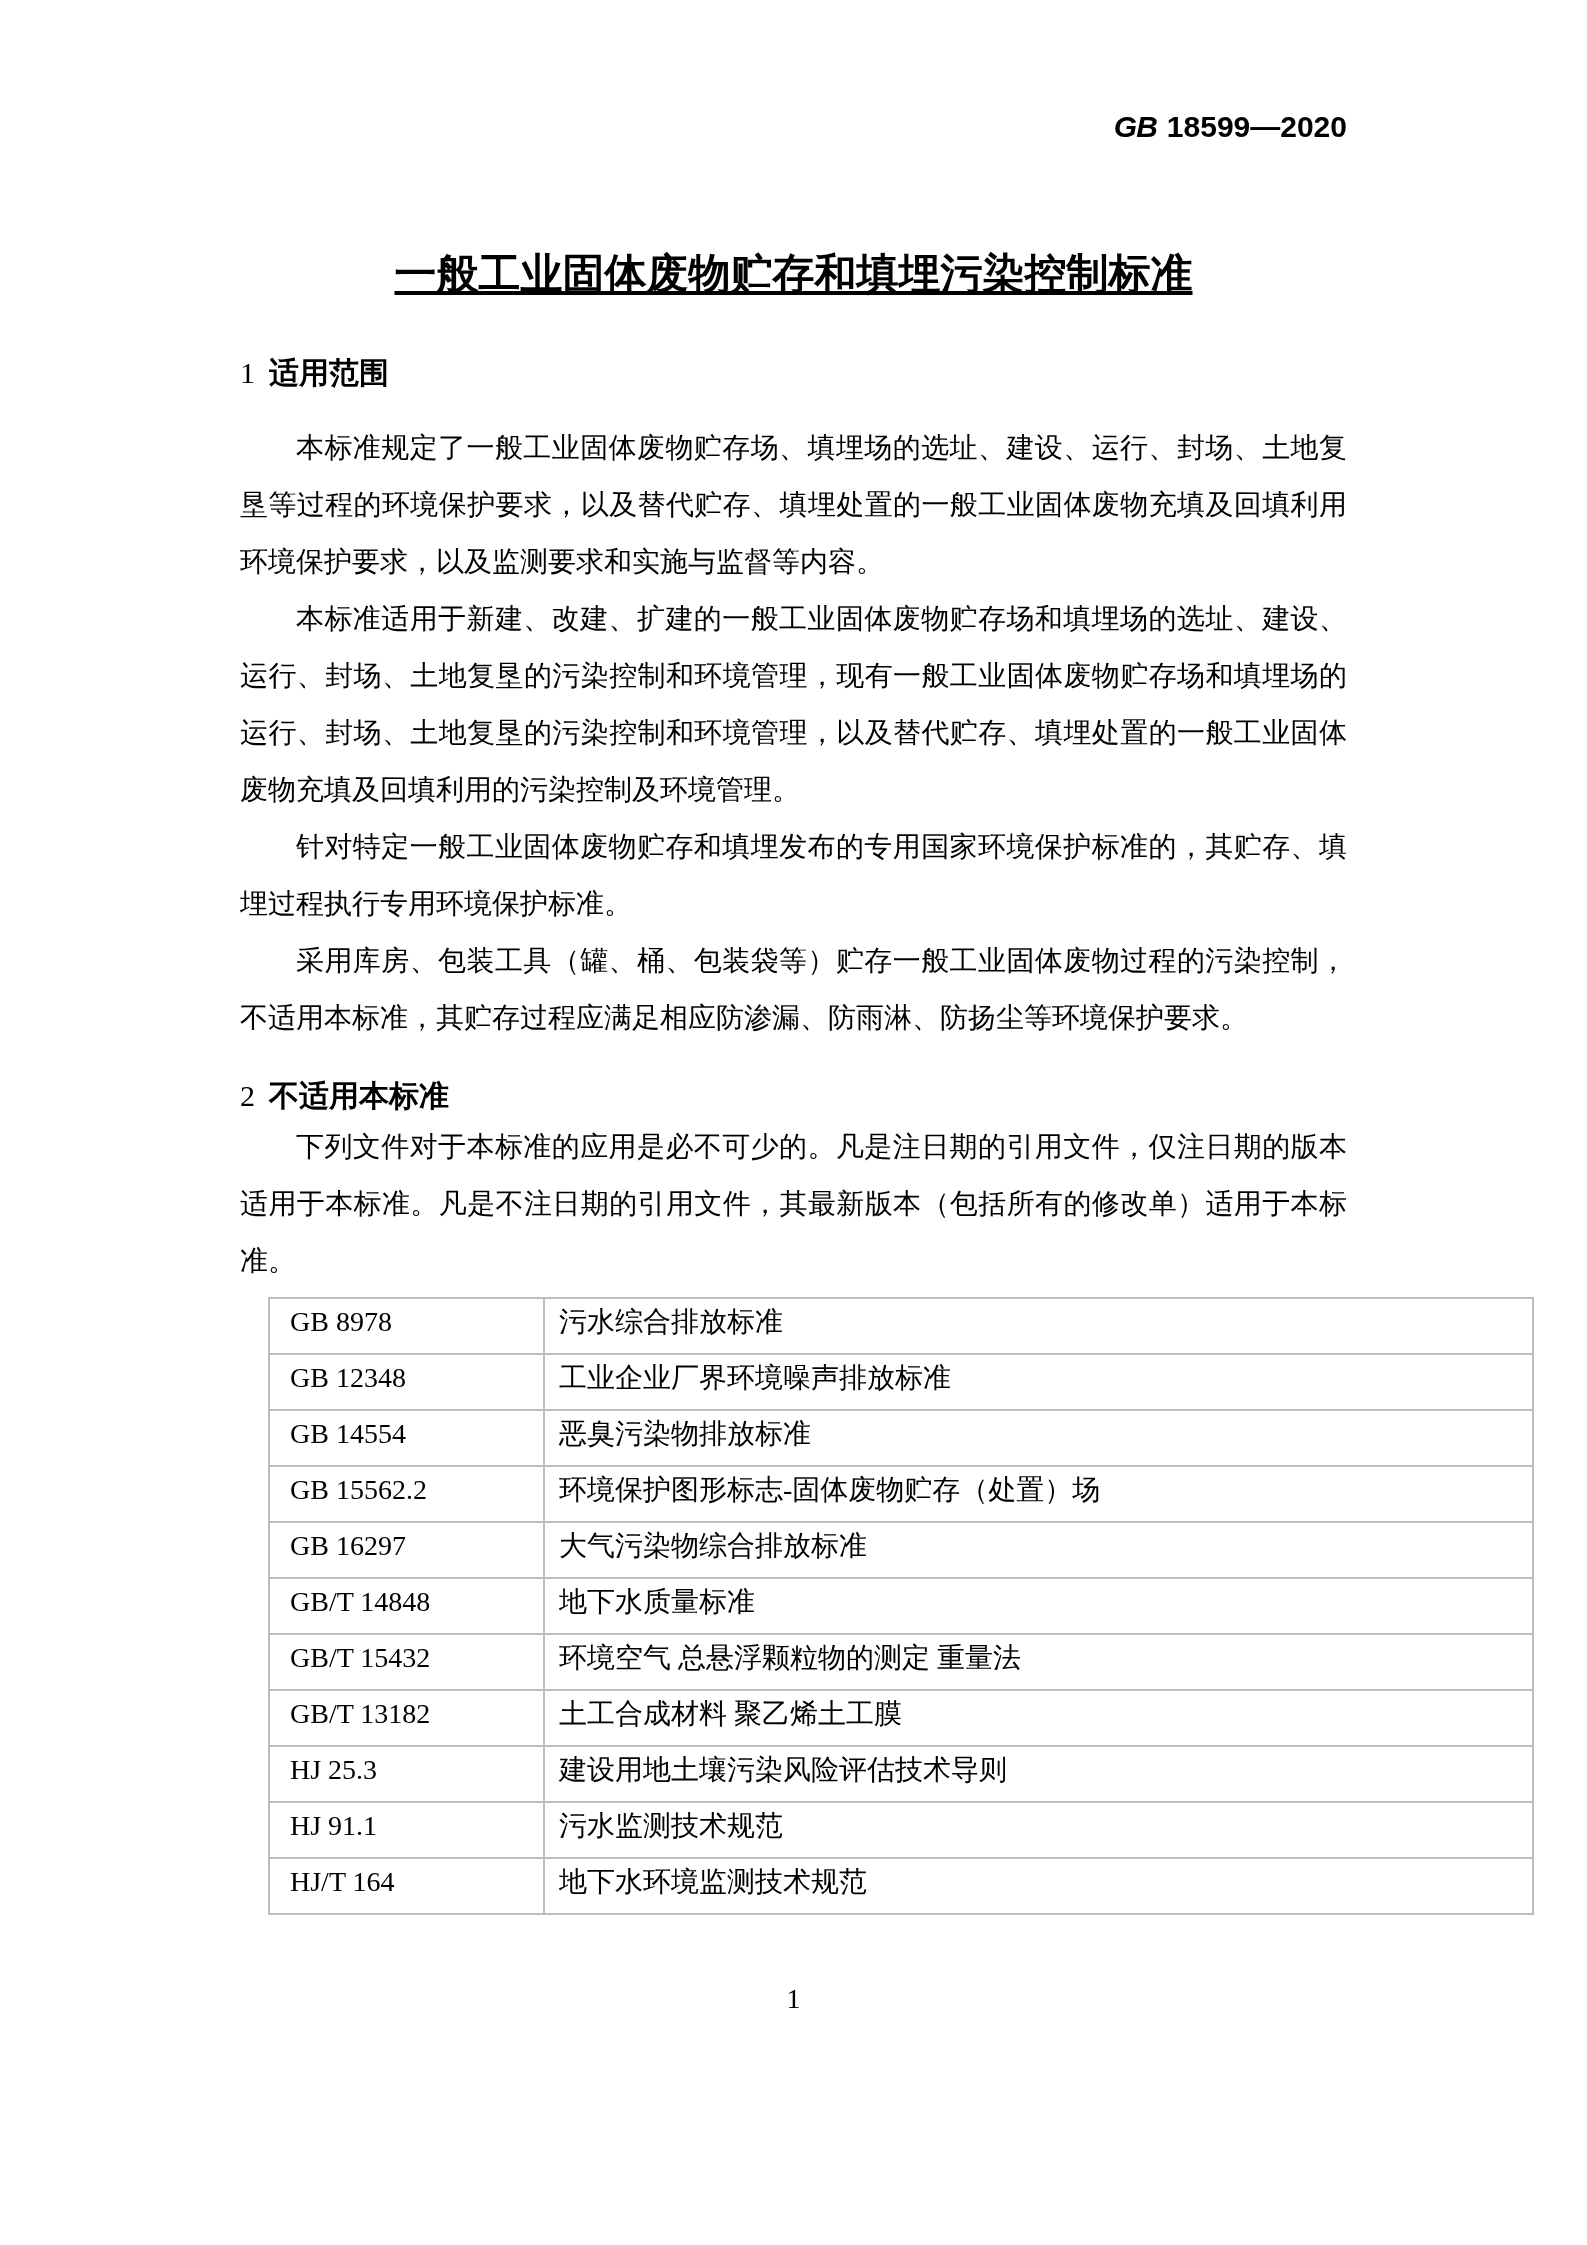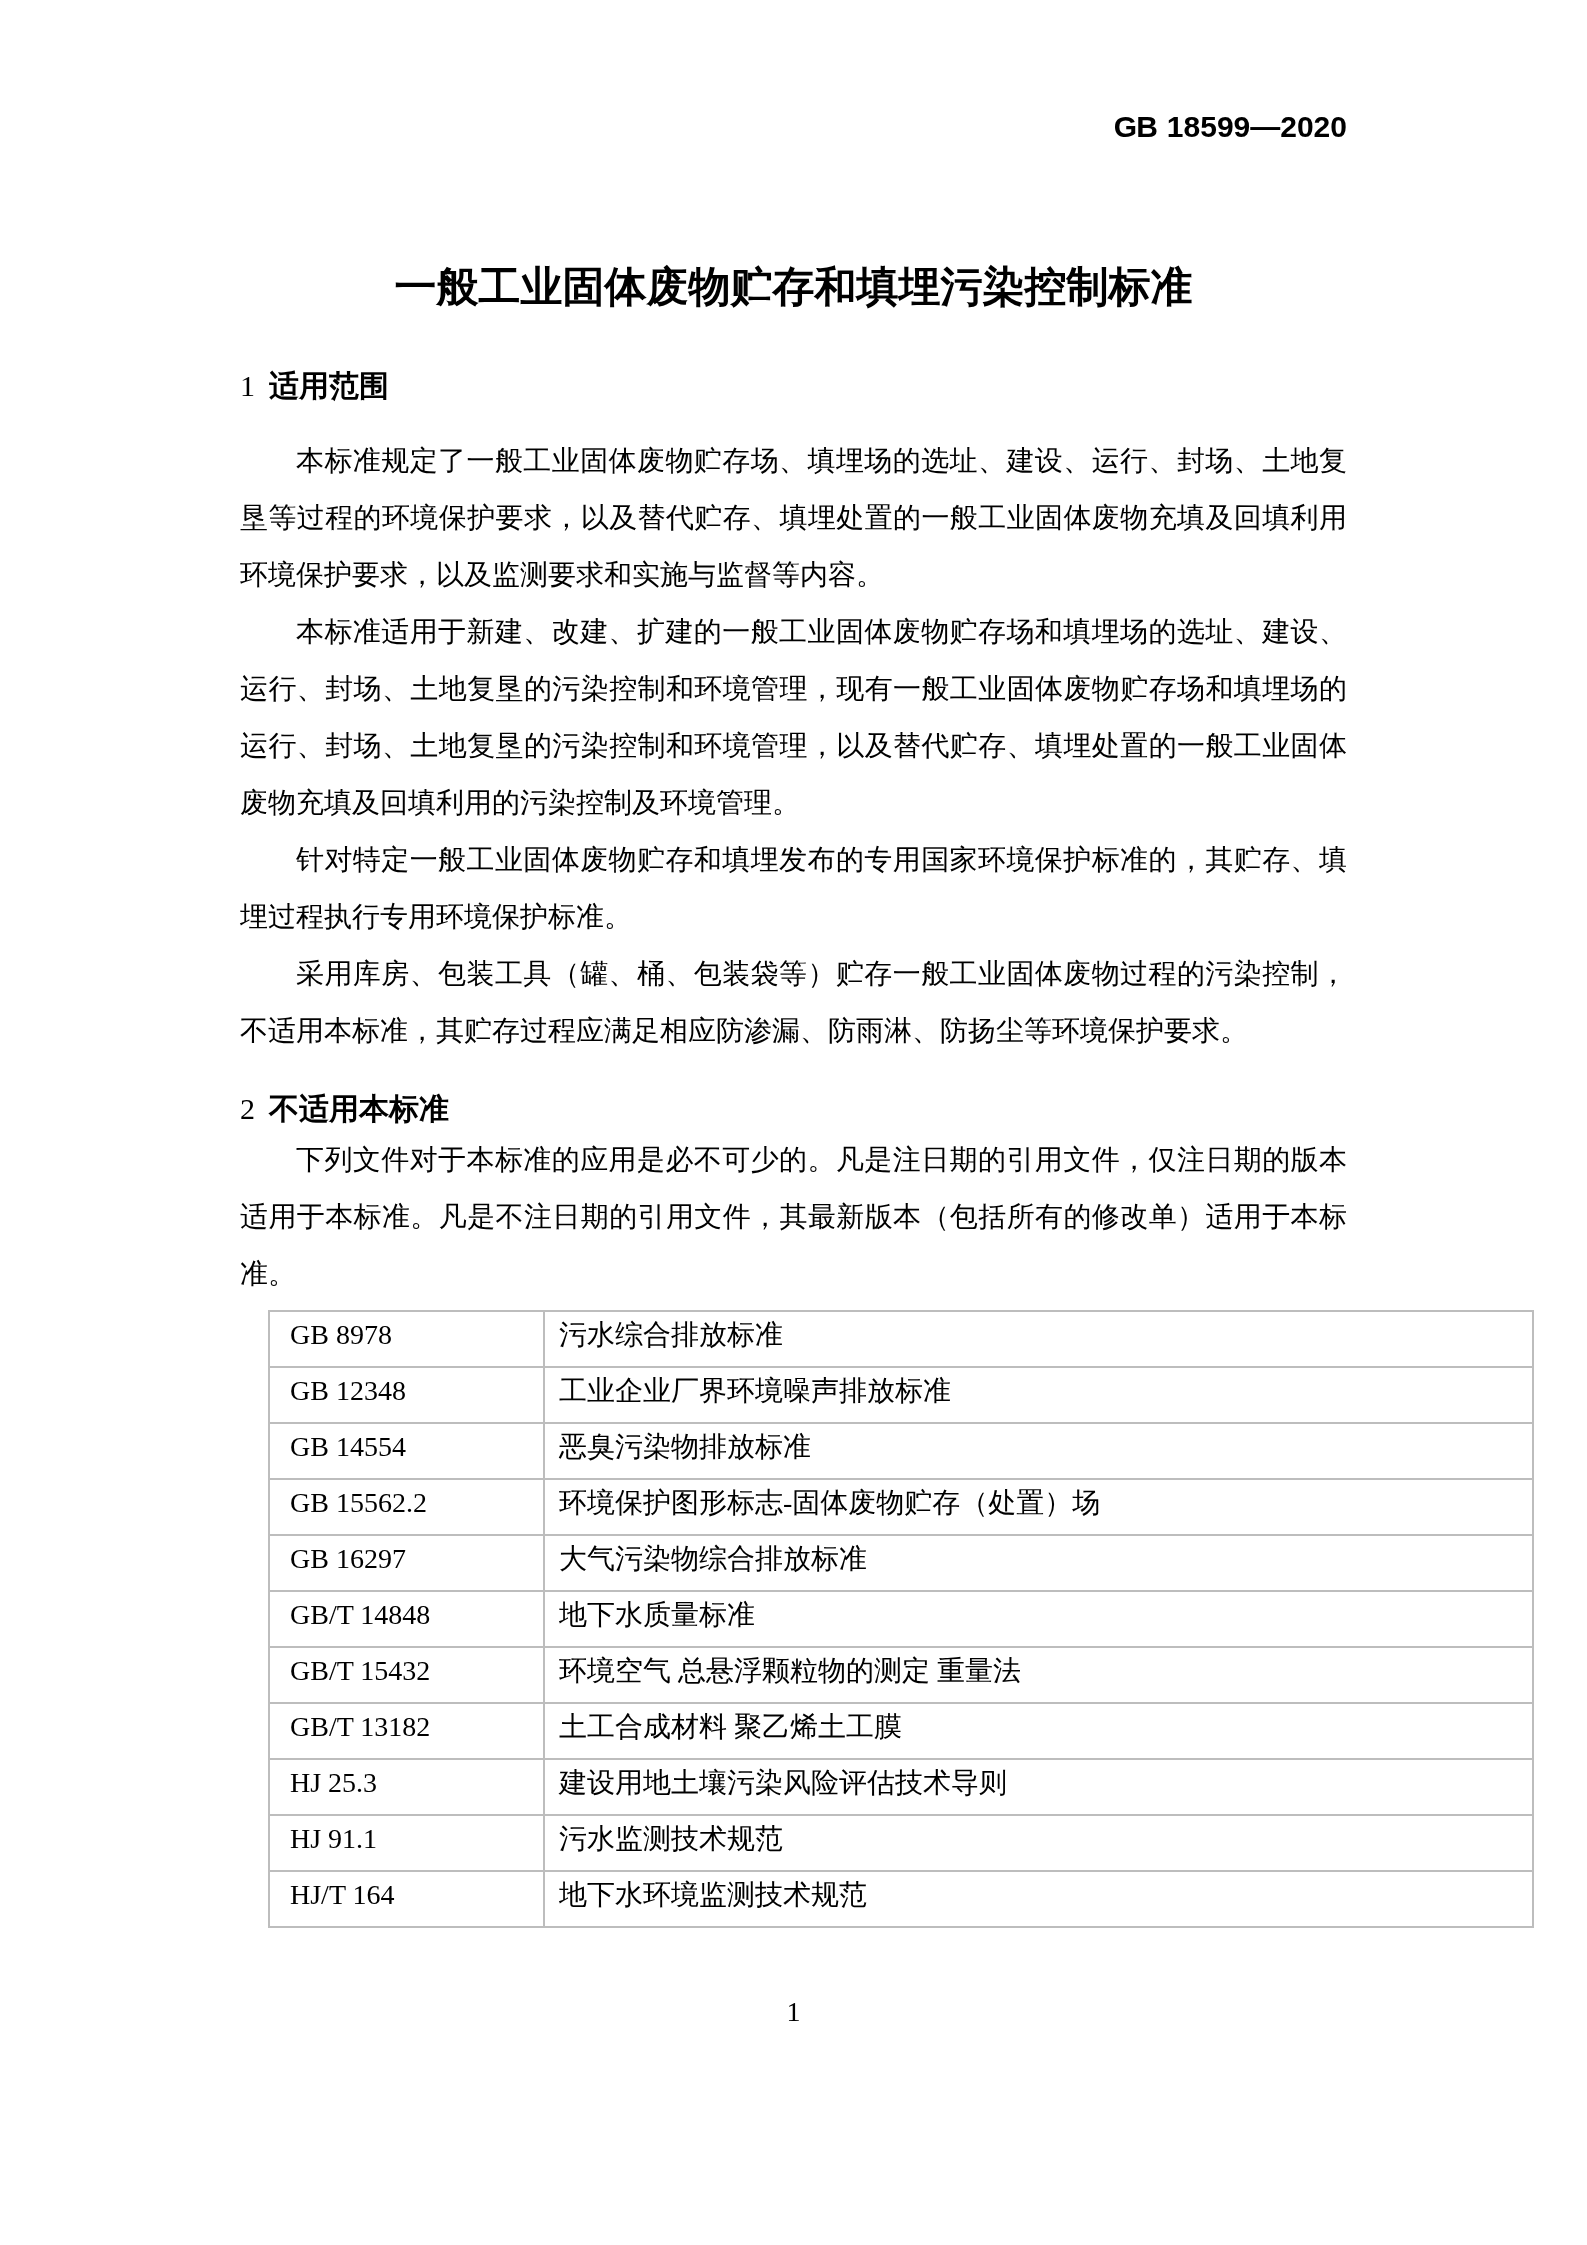--- a/index.html
+++ b/index.html
@@ -20,33 +20,35 @@
     top: 110px;
     right: 240px;
     font-size: 30px;
     white-space: nowrap;
   }
   .doc-header .prefix {
     font-family: "Liberation Sans", "DejaVu Sans", sans-serif;
     font-weight: bold;
     letter-spacing: -1px;
     margin-right: 10px;
+    font-style: italic;
   }
   .doc-header .number {
     font-family: "Liberation Sans", "DejaVu Sans", sans-serif;
     font-weight: bold;
   }
   .title {
-    margin: 16px;
+    margin: 3px;
     padding-top: 246px;
     font-family: "Liberation Sans", "DejaVu Sans", sans-serif;
     font-size: 42px;
     font-weight: bold;
     text-align: center;
     line-height: 50px;
+    text-decoration: underline;
   }
   .section-heading {
     margin: 56px 0 0 0;
     font-family: "Liberation Sans", "DejaVu Sans", sans-serif;
     font-size: 30px;
     font-weight: bold;
     line-height: 36px;
   }
   .section-heading .sec-num {
     font-family: "Liberation Serif", "DejaVu Serif", serif;

